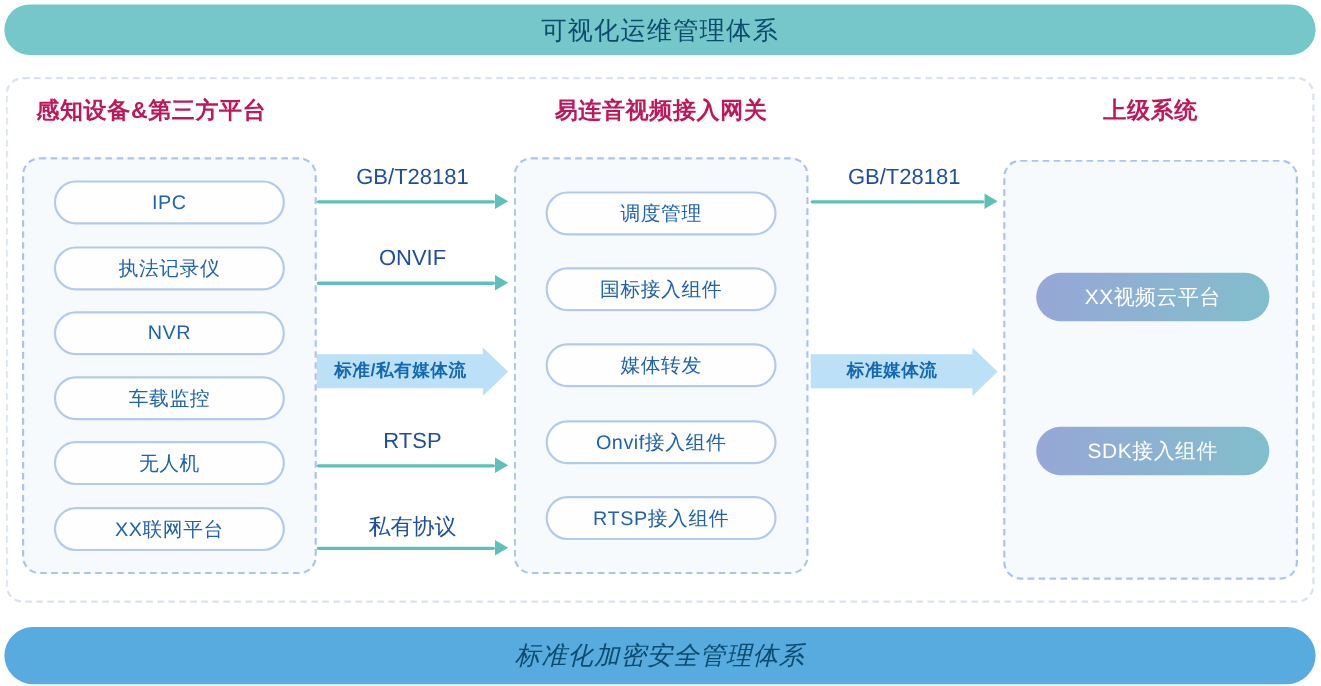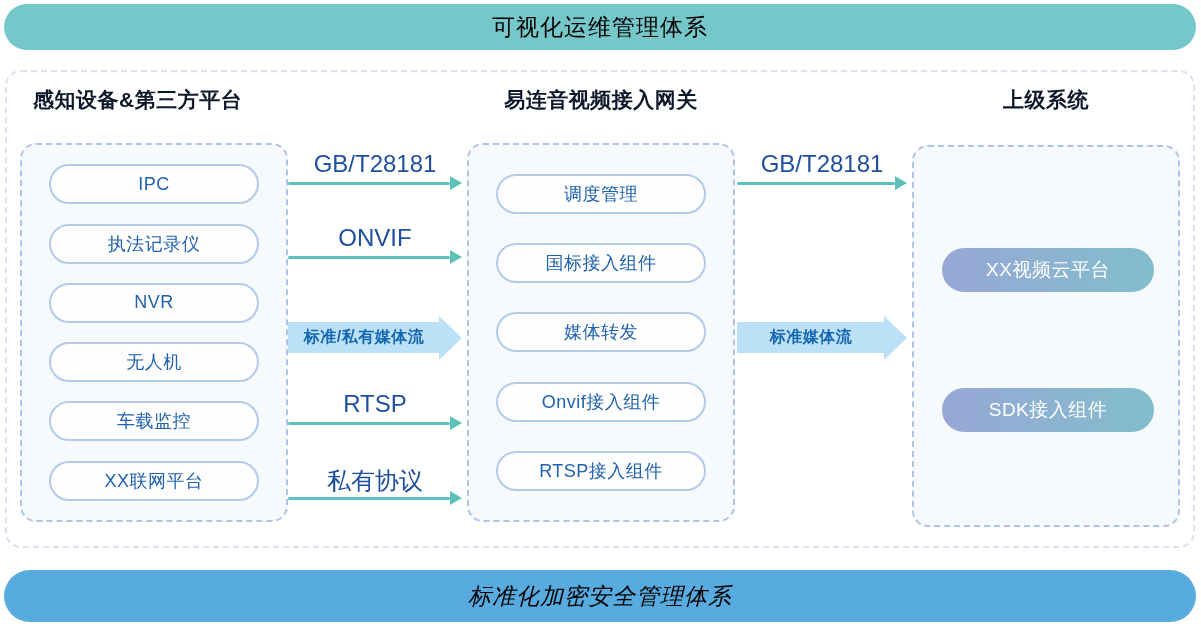--- a/index.html
+++ b/index.html
@@ -8,21 +8,21 @@
     position: relative;
     font-family: "Liberation Sans", "DejaVu Sans", sans-serif;
     overflow: hidden;
   }
 
   
   .banner {
     position: absolute;
     left: 4px;
     width: 1192px;
-    color: #000000;
+    color: #0c4a6e;
     font-size: 23px;
     font-weight: 400;
     display: flex;
     align-items: center;
     justify-content: center;
     letter-spacing: 1px;
   }
   .banner-top    { top: 4px;   height: 46px; border-radius: 23px; background: #75C7C9; }
   .banner-bottom { top: 570px; height: 52px; border-radius: 26px; background: #57ABDF; font-style: italic; }
 
@@ -35,21 +35,21 @@
     border-radius: 16px;
     background: #ffffff;
   }
 
   
   .col-title {
     position: absolute;
     top: 86px;
     font-size: 21px;
     font-weight: 700;
-    color: #0f172a;
+    color: #be185d;
     letter-spacing: 0.5px;
   }
   .col-title.left   { left: 33px; }
   .col-title.center { left: 467px; width: 268px; text-align: center; }
   .col-title.right  { left: 912px; width: 268px; text-align: center; }
 
   
   .group-box {
     position: absolute;
     border: 2px dashed #AEC4E6;
@@ -86,21 +86,21 @@
   }
   .pill-cloud { top: 101px; }
   .pill-app   { top: 241px; }
 
   
   .arrow-group { position: absolute; }
   .arrow-label {
     position: absolute;
     left: 0; top: 0; width: 100%;
     text-align: center;
-    font-size: 24px;
+    font-size: 20px;
     color: #1E4E9E;
     font-weight: 400;
   }
   .arrow-line {
     position: absolute;
     left: 0; top: 32px;
     height: 3px;
     background: #5EC1B9;
     border-radius: 2px;
   }
@@ -144,22 +144,22 @@
 <div class="frame"></div>
 
 <div class="col-title left">感知设备&amp;第三方平台</div>
 <div class="col-title center">易连音视频接入网关</div>
 <div class="col-title right">上级系统</div>
 
 <div class="group-box box-devices">
   <div class="pill">IPC</div>
   <div class="pill">执法记录仪</div>
   <div class="pill">NVR</div>
+  <div class="pill">车载监控</div>
   <div class="pill">无人机</div>
-  <div class="pill">车载监控</div>
   <div class="pill">XX联网平台</div>
 </div>
 
 <div class="group-box box-gateway">
   <div class="pill">调度管理</div>
   <div class="pill">国标接入组件</div>
   <div class="pill">媒体转发</div>
   <div class="pill">Onvif接入组件</div>
   <div class="pill">RTSP接入组件</div>
 </div>

